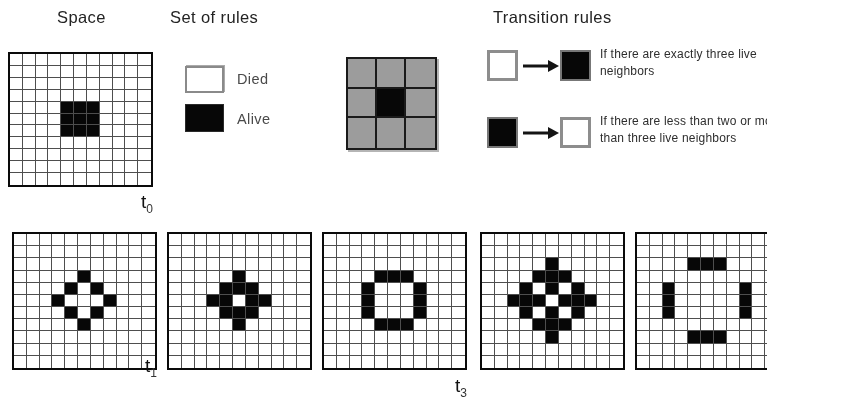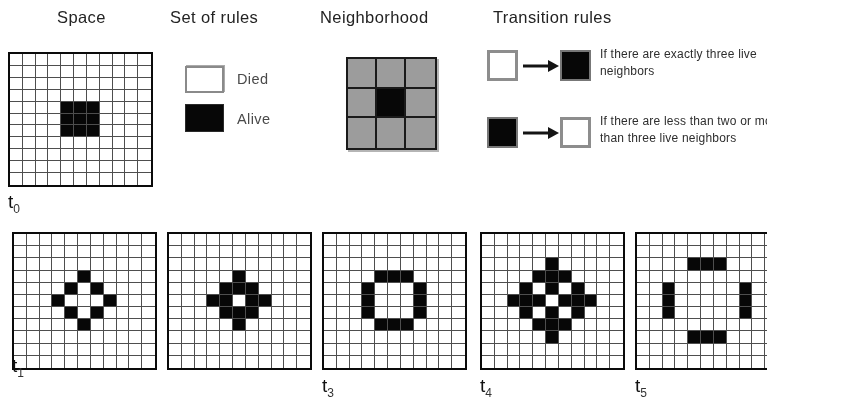--- a/index.html
+++ b/index.html
@@ -75,34 +75,33 @@
     width: 196px;
     font-size: 12px;
     line-height: 1.45;
     color: #2e2e2e;
     letter-spacing: 0.2px;
   }
   
   .tlabel {
     position: absolute;
     width: 145px;
-    text-align: left;
+    text-align: right;
     font-size: 19px;
     color: #111111;
   }
   .tlabel sub { font-size: 12px; color: #333333; }
 </style>
 </head>
 <body>
 
 <div class="stage">
 
   <div class="hdr" style="left:57px; top:8px;">Space</div>
   <div class="hdr" style="left:170px; top:8px;">Set of rules</div>
-  <div class="hdr" style="left:320px; top:8px;">Neighborhood</div>
   <div class="hdr" style="left:493px; top:8px;">Transition rules</div>
 
   <div class="grid" style="left: 8px; top: 52px; width: 145px; height: 135px; grid-template-columns: repeat(11, 1fr); grid-template-rows: repeat(11, 1fr);">
       <div class="cell"></div>
       <div class="cell"></div>
       <div class="cell"></div>
       <div class="cell"></div>
       <div class="cell"></div>
       <div class="cell"></div>
       <div class="cell"></div>
@@ -867,16 +866,15 @@
       <div class="cell" style="border-bottom: none;"></div>
       <div class="cell" style="border-bottom: none;"></div>
       <div class="cell" style="border-bottom: none;"></div>
       <div class="cell" style="border-bottom: none;"></div>
       <div class="cell" style="border-bottom: none;"></div>
       <div class="cell" style="border-right: none; border-bottom: none;"></div>
     </div>
 
   <div class="tlabel" style="left:12px; top:355px;"><span>t</span><sub>1</sub></div>
   <div class="tlabel" style="left:322px; top:375px;"><span>t</span><sub>3</sub></div>
-  <div class="tlabel" style="left:480px; top:375px;"><span>t</span><sub>4</sub></div>
   <div class="tlabel" style="left:635px; top:375px;"><span>t</span><sub>5</sub></div>
 
 </div>
 
 </body></html>

